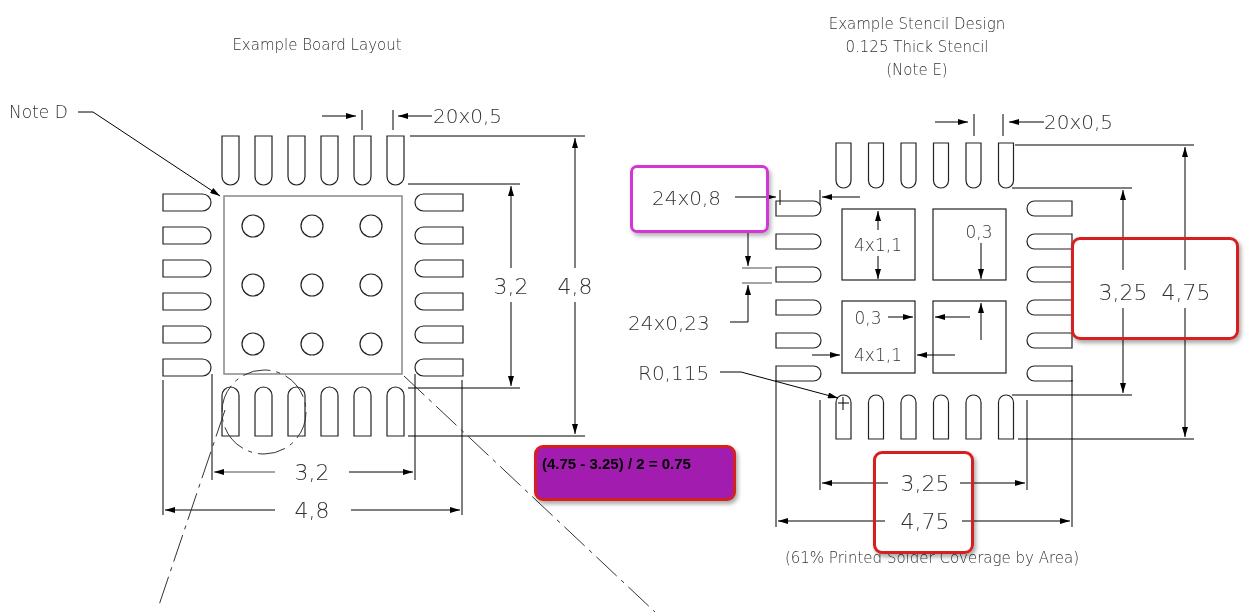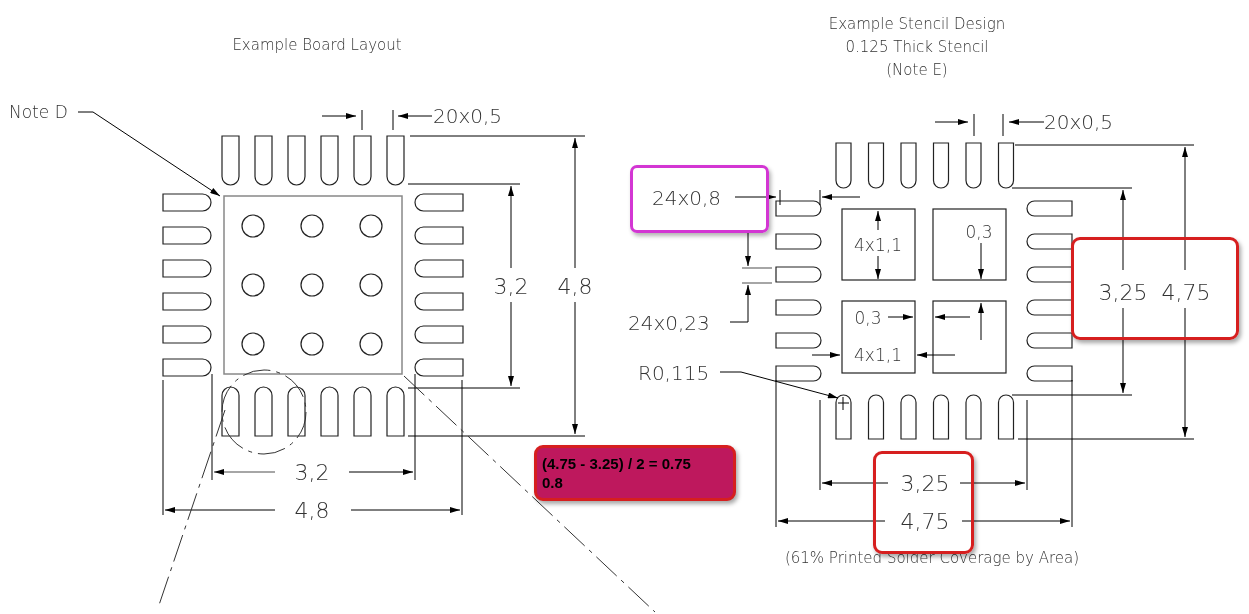--- a/index.html
+++ b/index.html
@@ -5,21 +5,21 @@
   html, body { margin: 0; padding: 0; background: #ffffff; }
   body { width: 1249px; height: 614px; position: relative; overflow: hidden; font-family: "DejaVu Sans", sans-serif; }
   svg { position: absolute; left: 0; top: 0; }
   .cad { font-family: "DejaVu Sans", sans-serif; fill: #333; font-weight: 200; }
   .ln { stroke: #000; stroke-width: 1; fill: none; }
   .gln { stroke: #888; stroke-width: 1.5; fill: none; }
   .pad { stroke: #222; stroke-width: 1.2; fill: #fff; }
   .dash { stroke: #333; stroke-width: 1; fill: none; stroke-dasharray: 28 6 4 6; }
   .callout-red { position: absolute; border: 3px solid #d61f1f; border-radius: 9px; box-shadow: 2px 3px 4px rgba(0,0,0,0.35); background: transparent; }
   .callout-magenta { position: absolute; border: 3px solid #d336d3; border-radius: 7px; box-shadow: 2px 3px 4px rgba(0,0,0,0.3); }
-  .note-box { position: absolute; left: 534px; top: 445px; width: 202px; height: 56px; border: 3px solid #d61f1f; border-radius: 9px; box-shadow: 2px 3px 4px rgba(0,0,0,0.35); background: #be185d; font-family: "Liberation Sans", sans-serif; font-weight: bold; font-size: 15px; color: #000; padding: 6px 0 0 5px; box-sizing: border-box; line-height: 19px; }
+  .note-box { position: absolute; left: 534px; top: 445px; width: 202px; height: 56px; border: 3px solid #d61f1f; border-radius: 9px; box-shadow: 2px 3px 4px rgba(0,0,0,0.35); background: #a21caf; font-family: "Liberation Sans", sans-serif; font-weight: bold; font-size: 15px; color: #000; padding: 6px 0 0 5px; box-sizing: border-box; line-height: 19px; }
 </style>
 </head>
 <body>
 
 <svg width="1249" height="614" viewBox="0 0 1249 614">
   <defs>
     <marker id="ah" viewBox="0 0 10 6" refX="10" refY="3" markerWidth="14" markerHeight="6" markerUnits="userSpaceOnUse" orient="auto">
       <path d="M0,0 L10,3 L0,6 Z" fill="#000"></path>
     </marker>
   </defs>
@@ -213,14 +213,13 @@
     <text class="cad" x="932" y="563" font-size="15" text-anchor="middle">(61% Printed Solder Coverage by Area)</text>
   </g>
 </svg>
 
 <div class="callout-magenta" style="left:630px;top:165px;width:133px;height:62px;"></div>
 <div class="callout-red" style="left:1071px;top:237px;width:162px;height:97px;"></div>
 <div class="callout-red" style="left:873px;top:451px;width:95px;height:97px;"></div>
 
 <div class="note-box">
   <div>(4.75 - 3.25) / 2 = 0.75</div>
-  <div>0.8</div>
 </div>
 
 </body></html>

